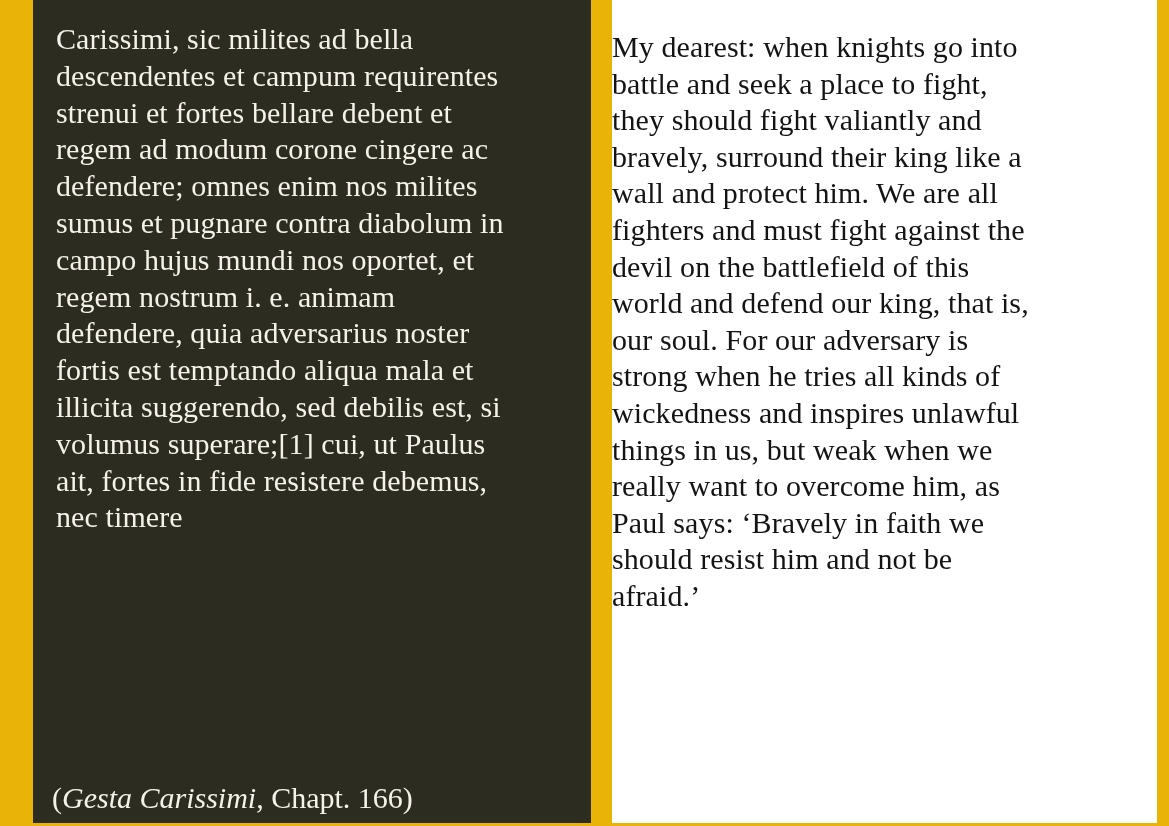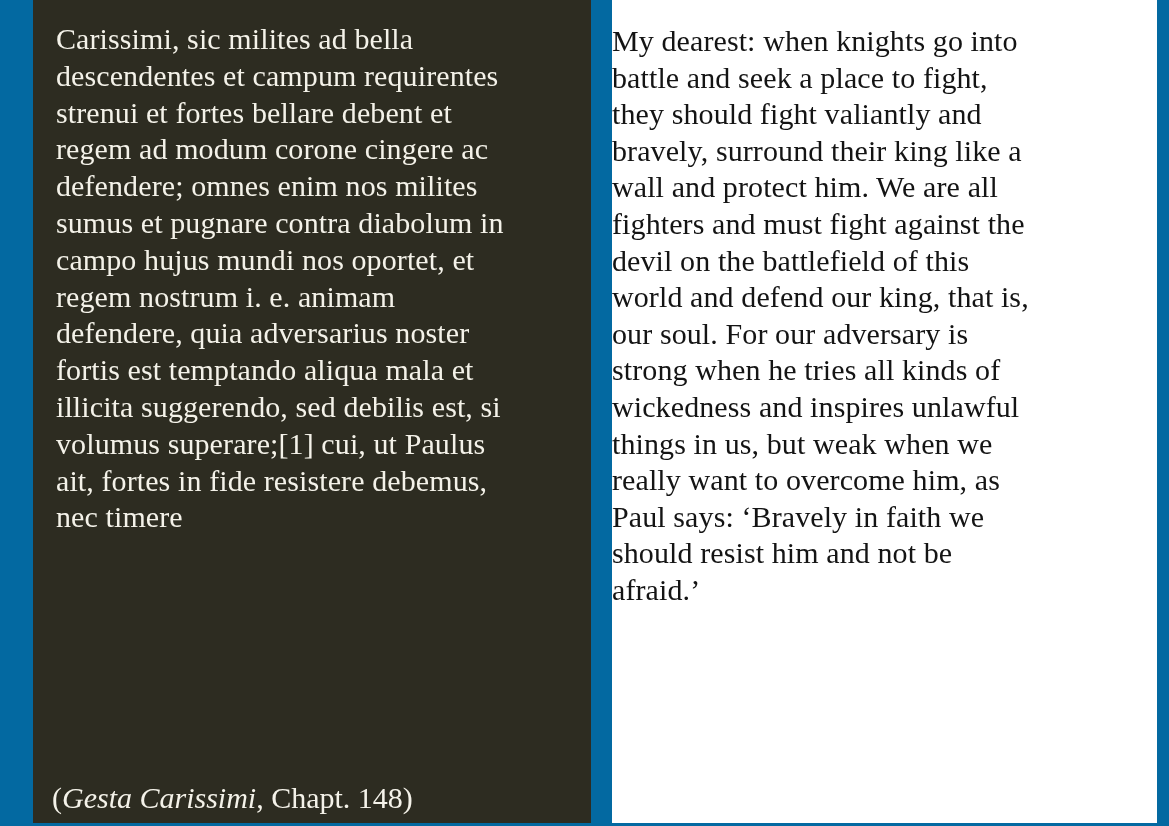--- a/index.html
+++ b/index.html
@@ -4,21 +4,21 @@
 <style>
   html, body {
     margin: 0;
     padding: 0;
     background: #ffffff;
   }
   .page {
     position: relative;
     width: 1169px;
     height: 826px;
-    background: #0369a1;
+    background: #eab308;
     overflow: hidden;
     font-family: "Liberation Serif", "DejaVu Serif", serif;
   }
   .panel-dark {
     position: absolute;
     left: 33px;
     top: 0;
     width: 558px;
     height: 823px;
     background: #2d2c21;
@@ -50,21 +50,21 @@
     position: absolute;
     left: 612px;
     top: 0;
     width: 545px;
     height: 823px;
     background: #ffffff;
   }
   .english-text {
     position: absolute;
     left: 0;
-    top: 23px;
+    top: 29px;
     width: 540px;
     color: #141414;
     font-size: 30px;
     line-height: 36.6px;
     letter-spacing: 0.1px;
     white-space: pre;
   }
 </style>
 </head>
 <body>
@@ -79,21 +79,21 @@
 defendere; omnes enim nos milites
 sumus et pugnare contra diabolum in
 campo hujus mundi nos oportet, et
 regem nostrum i. e. animam
 defendere, quia adversarius noster
 fortis est temptando aliqua mala et
 illicita suggerendo, sed debilis est, si
 volumus superare;[1] cui, ut Paulus
 ait, fortes in fide resistere debemus,
 nec timere</div>
-    <div class="citation"><span>(</span><span class="work-title">Gesta Carissimi</span><span>, Chapt. 148)</span></div>
+    <div class="citation"><span>(</span><span class="work-title">Gesta Carissimi</span><span>, Chapt. 166)</span></div>
   </div>
 
   <div class="panel-light">
     <div class="english-text">My dearest: when knights go into
 battle and seek a place to fight,
 they should fight valiantly and
 bravely, surround their king like a
 wall and protect him. We are all
 fighters and must fight against the
 devil on the battlefield of this

